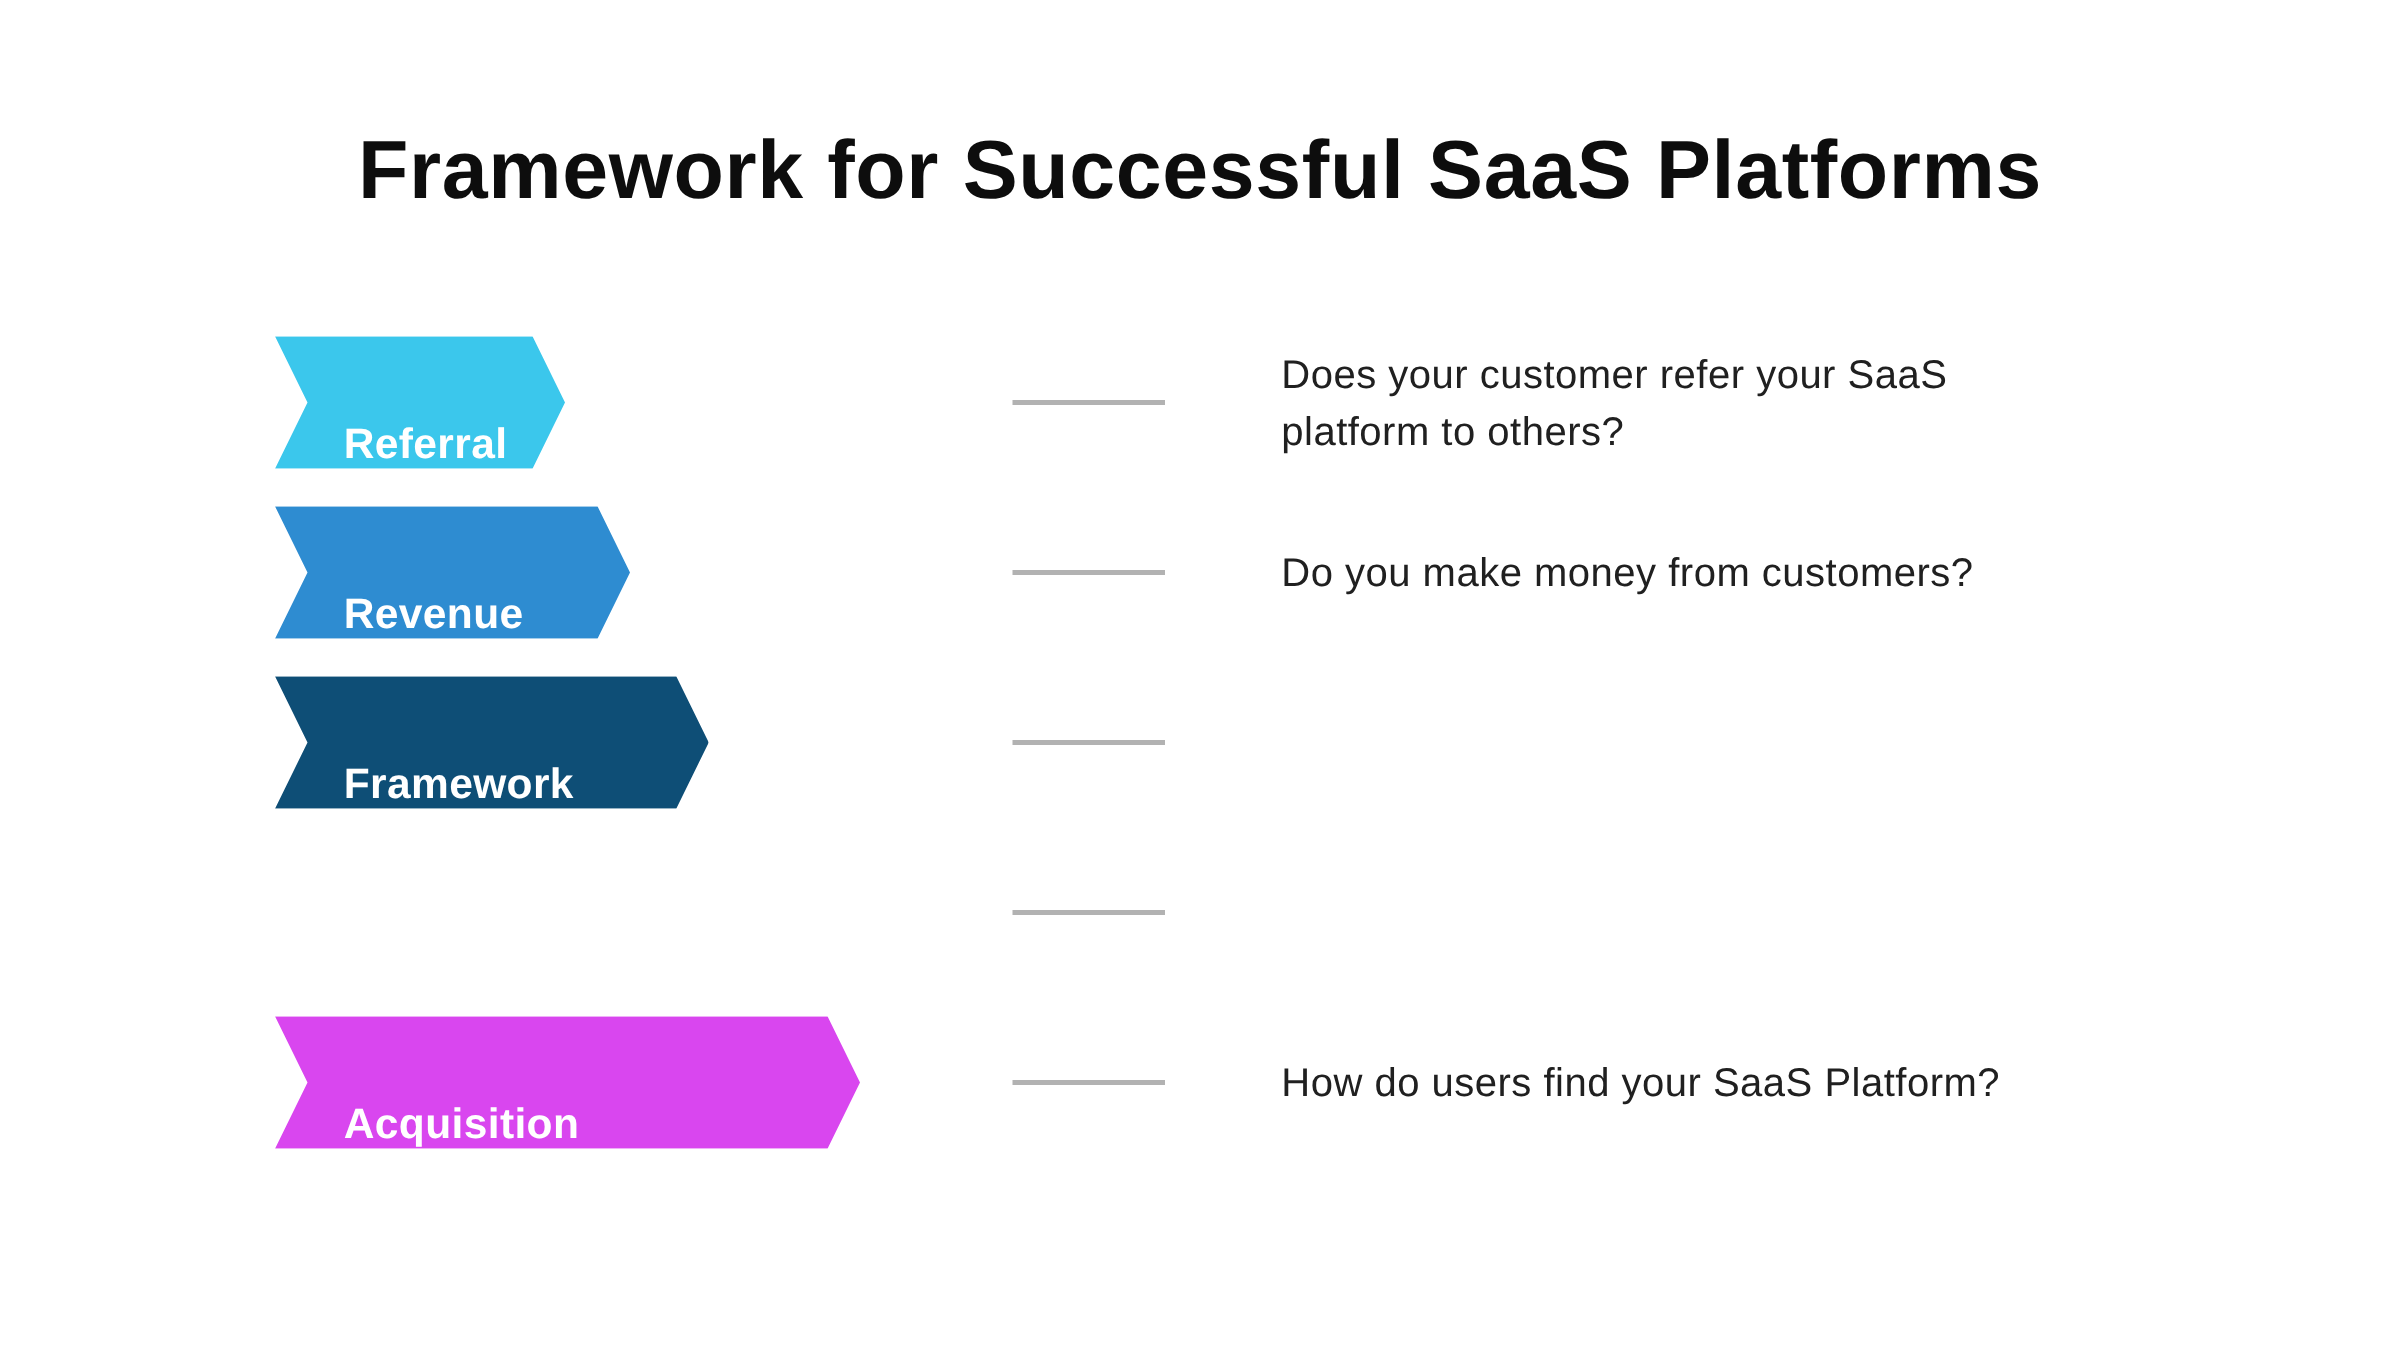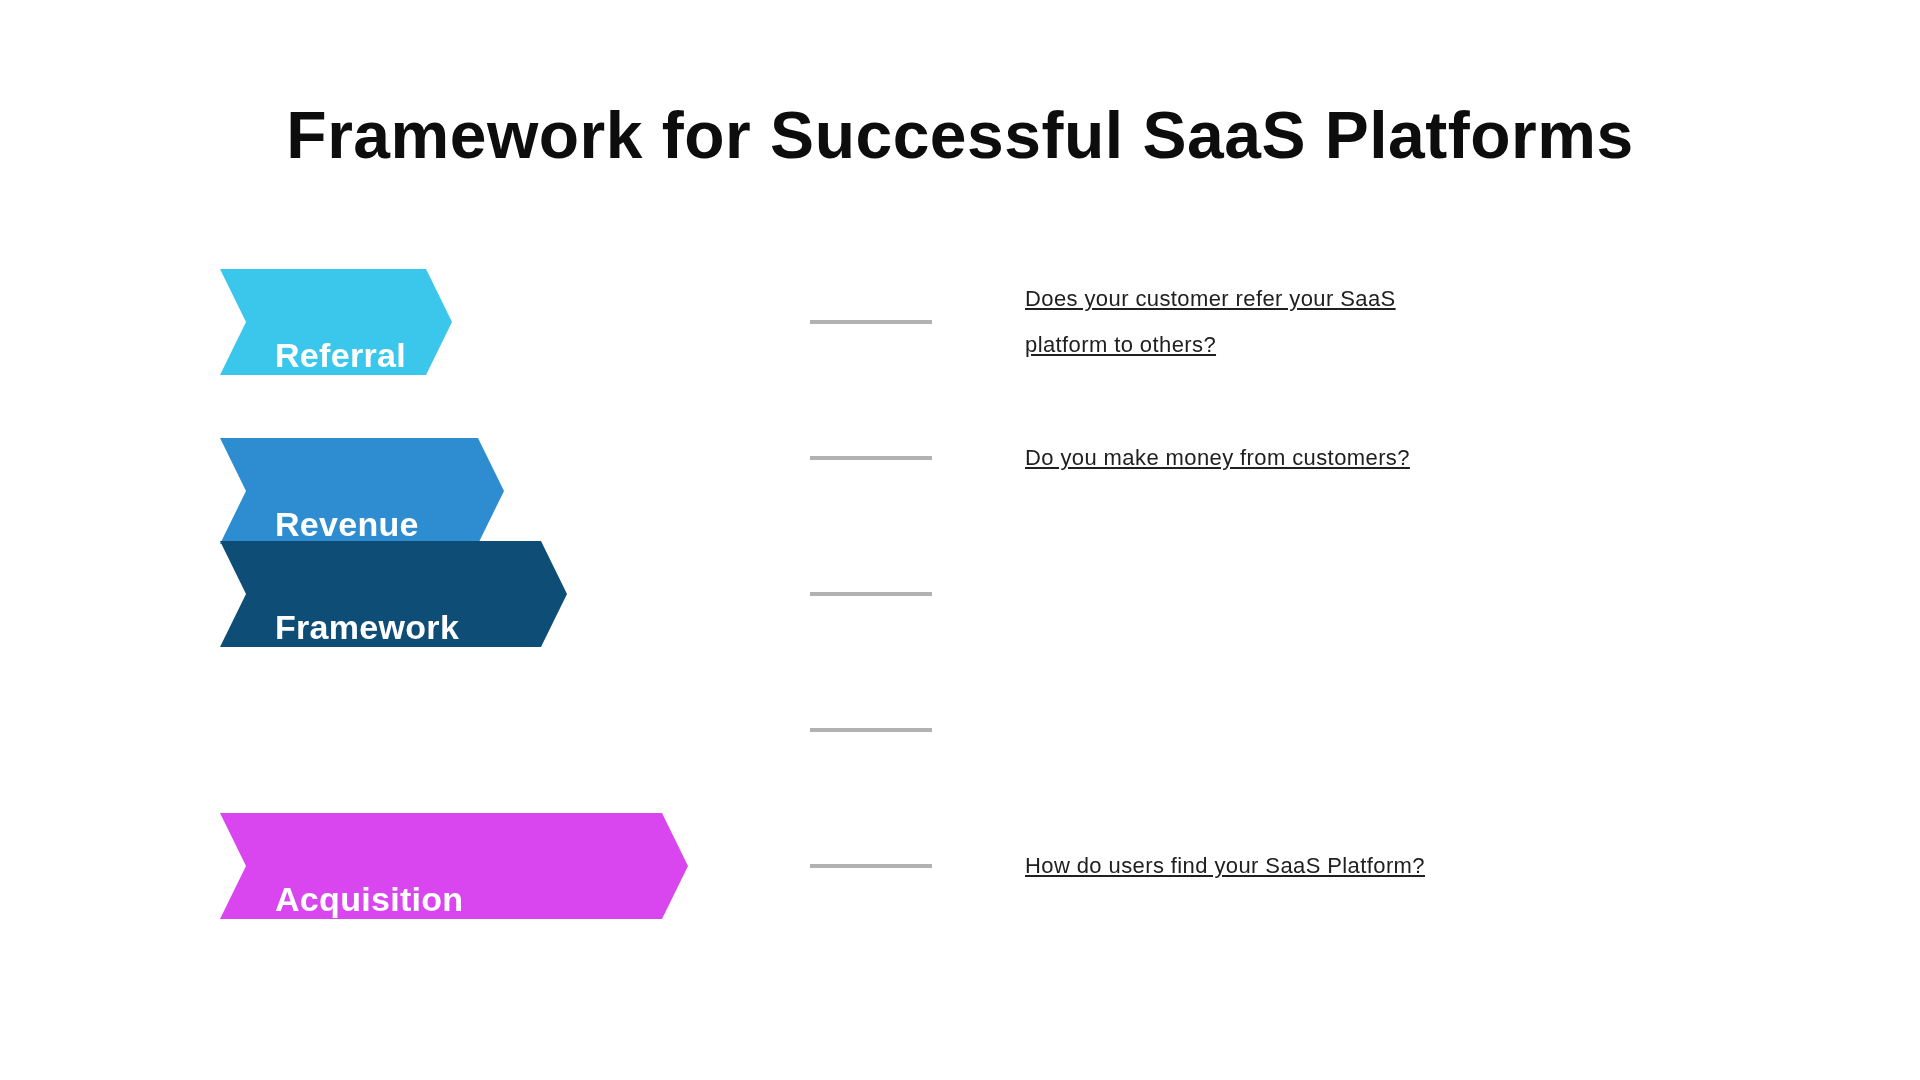--- a/index.html
+++ b/index.html
@@ -62,26 +62,25 @@
   }
   .desc {
     position: absolute;
     left: 1025px;
     top: 0;
     height: 106px;
     display: flex;
     align-items: center;
   }
   .desc span {
-    font-size: 22px;
+    font-size: 32px;
     line-height: 46px;
     color: var(--desc-color, #202020);
     letter-spacing: 0.4px;
     white-space: pre-line;
-    text-decoration: underline;
   }
 </style>
 </head>
 <body>
 
 <div class="page">
 
   <h1 class="title">Framework for Successful SaaS Platforms</h1>
 
   <div class="rows">
@@ -91,21 +90,21 @@
         <span class="stage-label">Referral</span>
       </div>
       <div class="connector"></div>
       <div class="desc">
         <span>Does your customer refer your SaaS
 platform to others?</span>
       </div>
     </div>
 
     <div class="row">
-      <div class="arrow" style="background: rgb(46, 140, 209); width: 284px; margin-top: 33px;">
+      <div class="arrow" style="background: rgb(46, 140, 209); width: 284px;">
         <span class="stage-label">Revenue</span>
       </div>
       <div class="connector"></div>
       <div class="desc">
         <span>Do you make money from customers?</span>
       </div>
     </div>
 
     <div class="row">
       <div class="arrow" style="background: rgb(14, 78, 118); width: 347px;">

